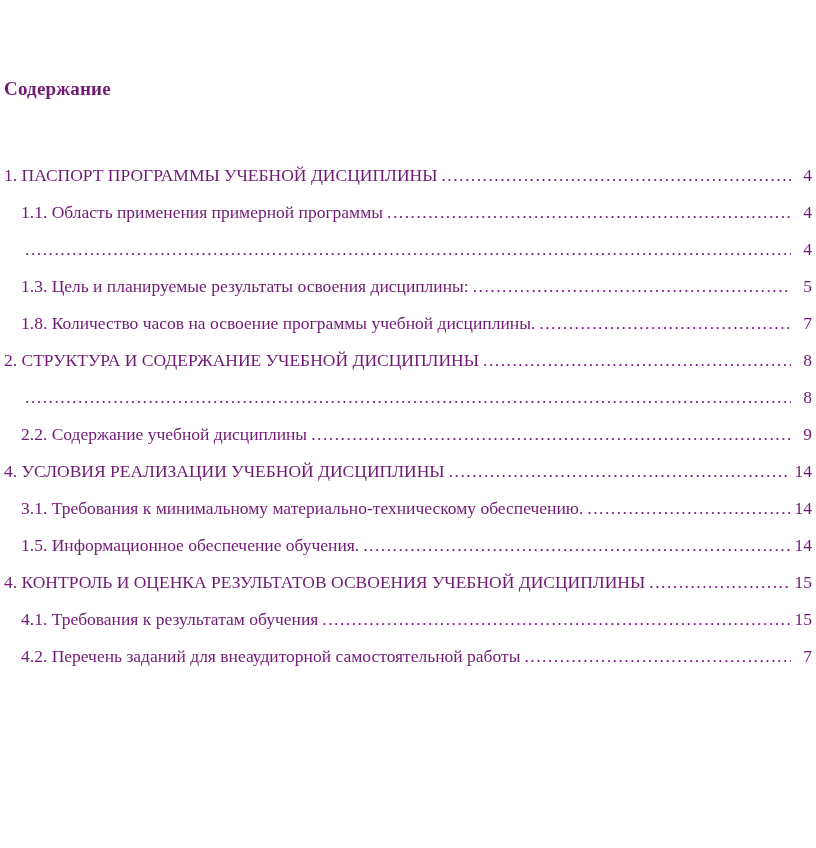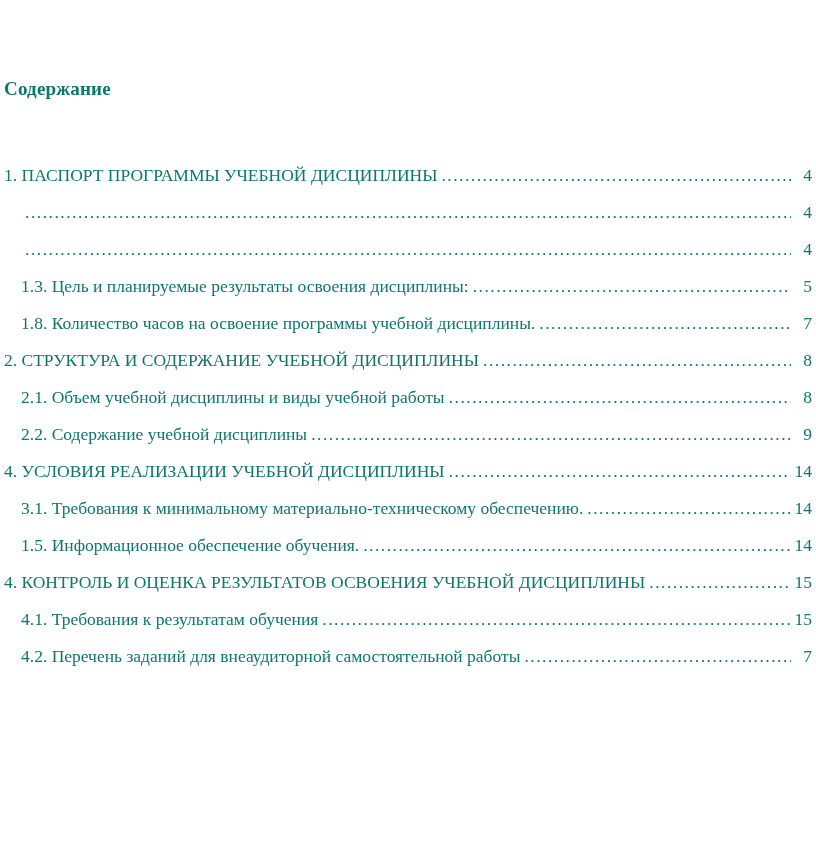--- a/index.html
+++ b/index.html
@@ -10,21 +10,21 @@
   .page {
     position: relative;
     width: 816px;
     height: 848px;
     margin: 0 auto;
     background: #ffffff;
     box-sizing: border-box;
     padding: 78px 4px 0 4px;
     overflow: hidden;
     font-family: "Liberation Serif", "DejaVu Serif", serif;
-    color: #0f766e;
+    color: #701a75;
   }
   .doc-title {
     font-size: 19px;
     font-weight: bold;
     margin: 0 0 56px 0;
     line-height: 1.2;
     letter-spacing: 0.2px;
   }
   .toc {
     width: 100%;
@@ -67,20 +67,21 @@
 
   <div class="toc">
 
     <div class="toc-entry level-1">
       <span class="toc-label">1. ПАСПОРТ ПРОГРАММЫ УЧЕБНОЙ ДИСЦИПЛИНЫ</span>
       <span class="toc-dots">........................................................................................................................................................................................................</span>
       <span class="toc-page">4</span>
     </div>
 
     <div class="toc-entry level-2">
+      <span class="toc-label">1.1. Область применения примерной программы</span>
       <span class="toc-dots">........................................................................................................................................................................................................</span>
       <span class="toc-page">4</span>
     </div>
 
     <div class="toc-entry level-2">
       <span class="toc-dots">........................................................................................................................................................................................................</span>
       <span class="toc-page">4</span>
     </div>
 
     <div class="toc-entry level-2">
@@ -95,21 +96,20 @@
       <span class="toc-page">7</span>
     </div>
 
     <div class="toc-entry level-1">
       <span class="toc-label">2. СТРУКТУРА И СОДЕРЖАНИЕ УЧЕБНОЙ ДИСЦИПЛИНЫ</span>
       <span class="toc-dots">........................................................................................................................................................................................................</span>
       <span class="toc-page">8</span>
     </div>
 
     <div class="toc-entry level-2">
-      <span class="toc-label">2.1. Объем учебной дисциплины и виды учебной работы</span>
       <span class="toc-dots">........................................................................................................................................................................................................</span>
       <span class="toc-page">8</span>
     </div>
 
     <div class="toc-entry level-2">
       <span class="toc-label">2.2. Содержание учебной дисциплины</span>
       <span class="toc-dots">........................................................................................................................................................................................................</span>
       <span class="toc-page">9</span>
     </div>
 

